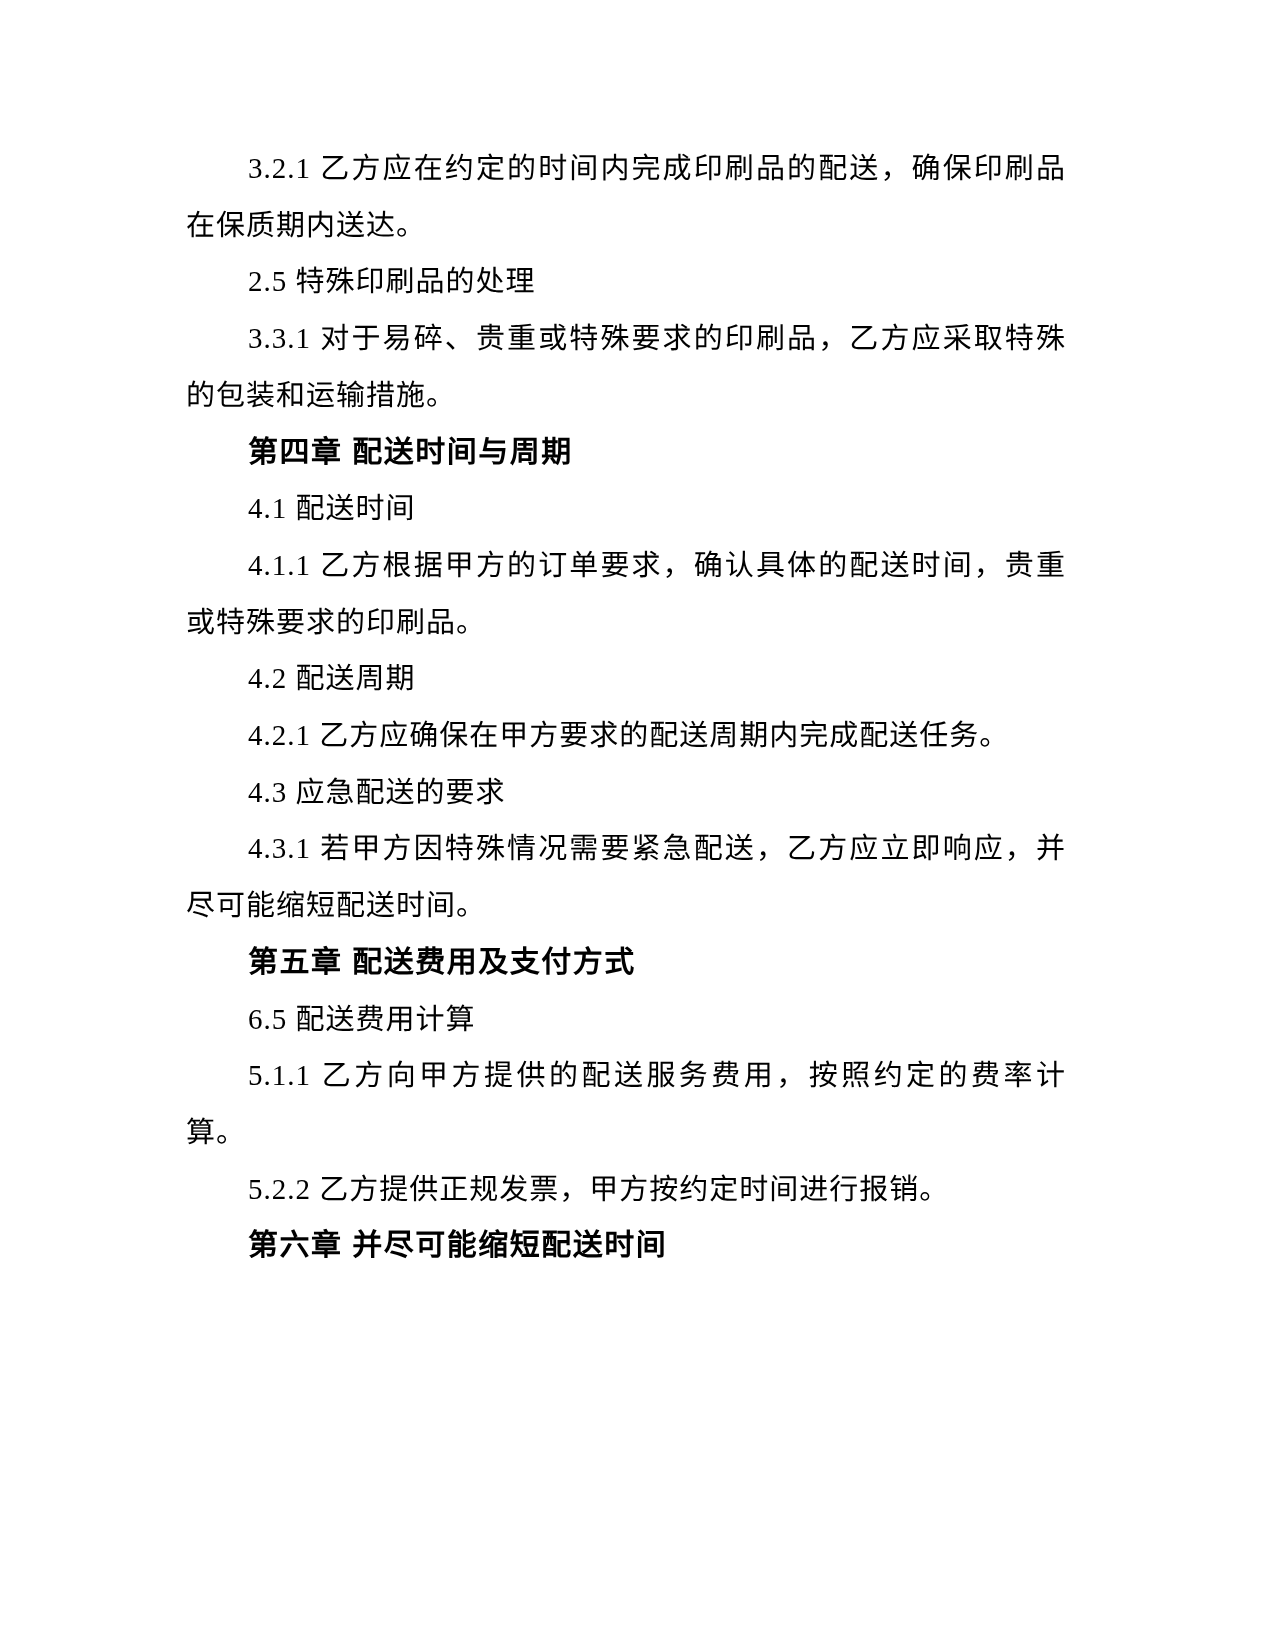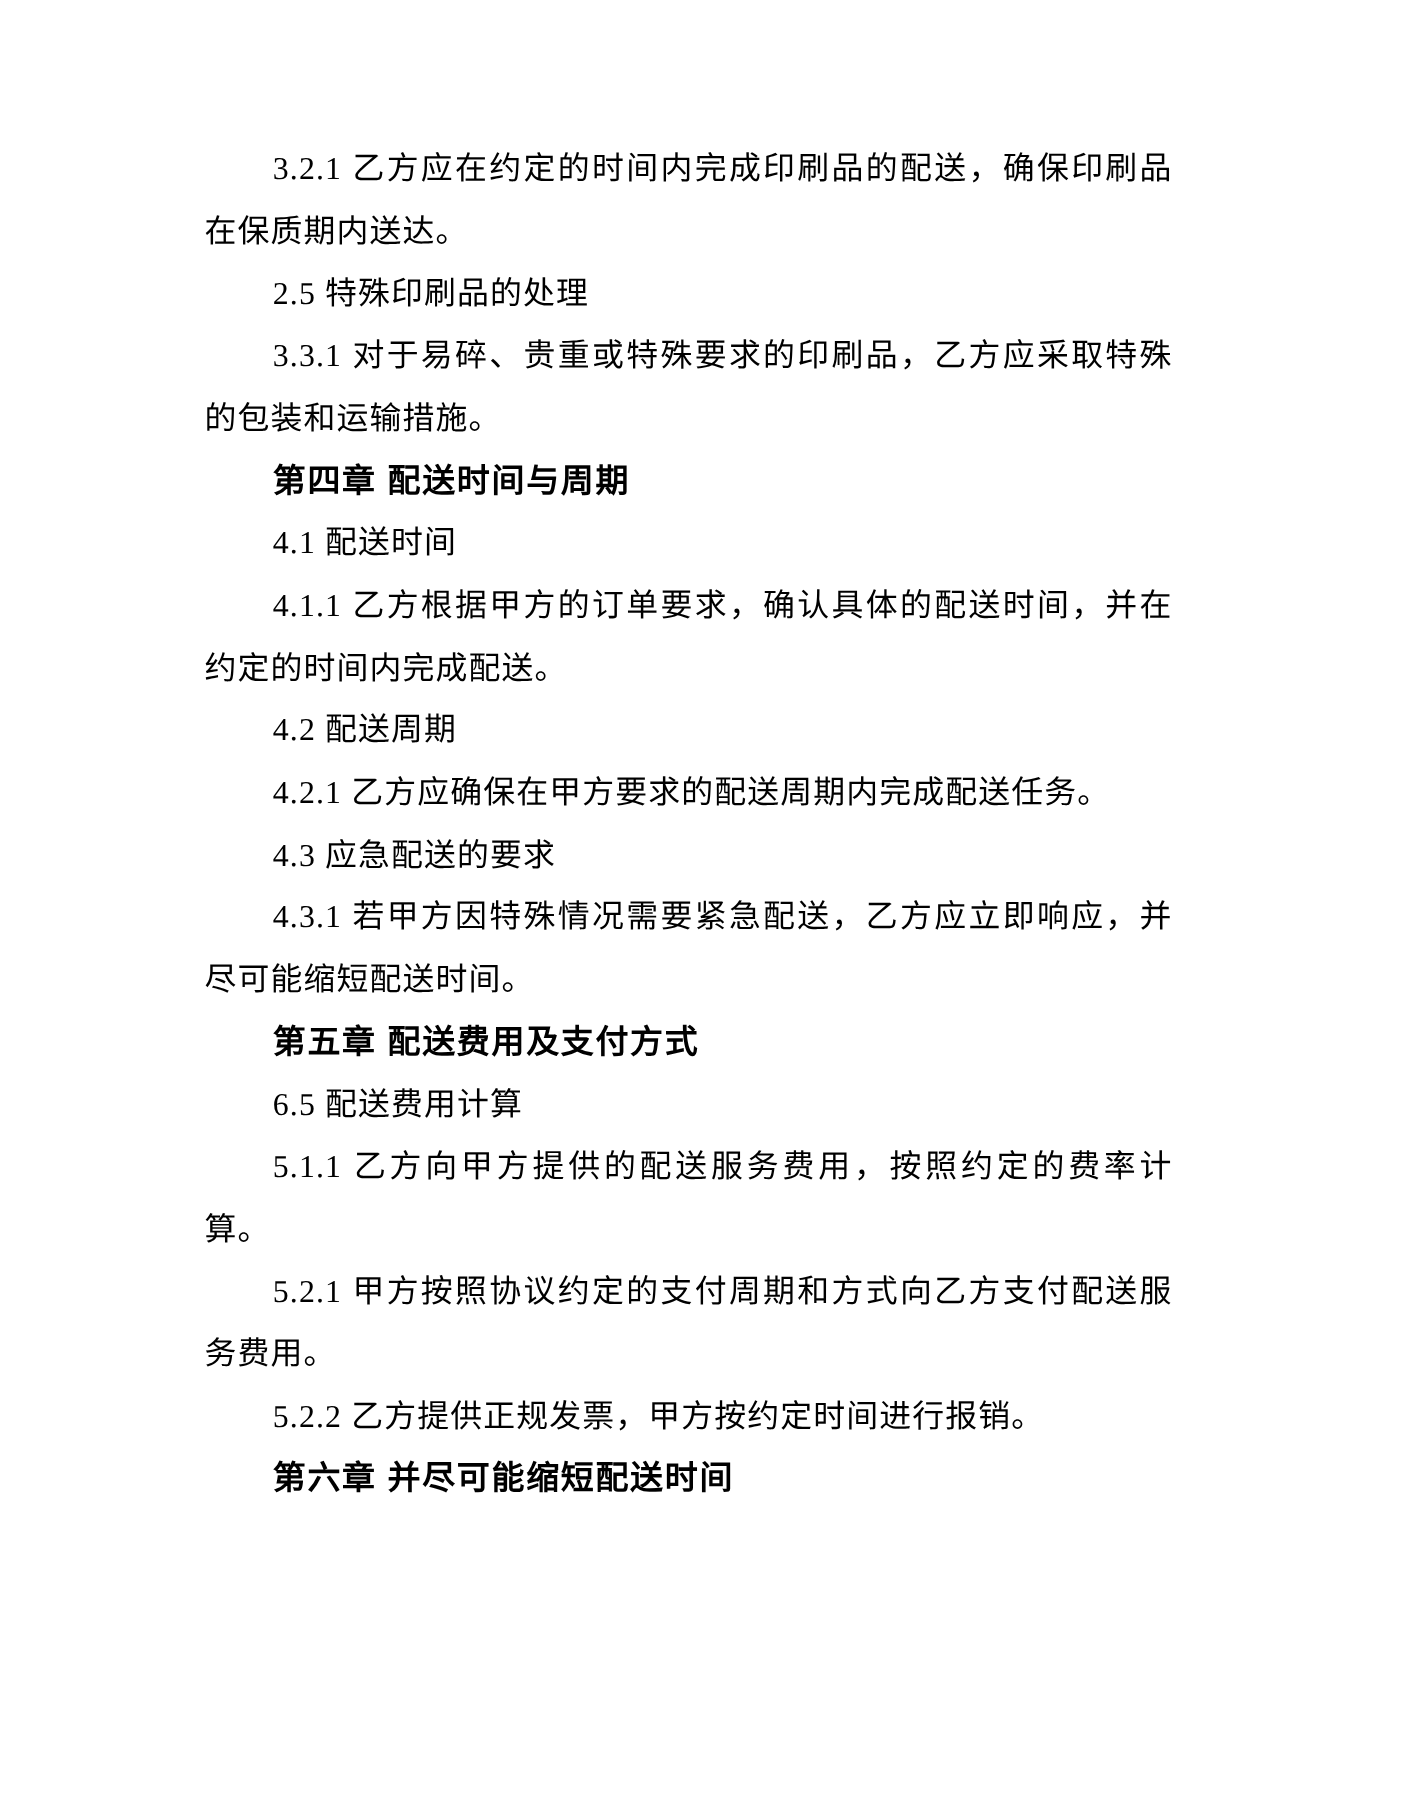--- a/index.html
+++ b/index.html
@@ -12,21 +12,21 @@
     width: 1275px;
     height: 1650px;
     background: #ffffff;
     overflow: hidden;
     color: #000000;
     font-family: "Liberation Serif", "DejaVu Serif", serif;
   }
   .content {
     position: absolute;
     left: 186px;
-    top: 126px;
+    top: 140px;
     width: 880px;
   }
   .content p {
     margin: 0;
     padding: 0;
     font-size: 29px;
     line-height: 56.7px;
     letter-spacing: 1px;
     text-indent: 62px;
     text-align: justify;
@@ -43,25 +43,24 @@
 </head>
 <body>
 
 <div class="page">
   <div class="content">
       <p class="para">3.2.1 乙方应在约定的时间内完成印刷品的配送，确保印刷品在保质期内送达。</p>
       <p class="para">2.5 特殊印刷品的处理</p>
       <p class="para">3.3.1 对于易碎、贵重或特殊要求的印刷品，乙方应采取特殊的包装和运输措施。</p>
       <p class="heading">第四章 配送时间与周期</p>
       <p class="para">4.1 配送时间</p>
-      <p class="para">4.1.1 乙方根据甲方的订单要求，确认具体的配送时间，并在约定的时间内完成配送。</p>
+      <p class="para">4.1.1 乙方根据甲方的订单要求，确认具体的配送时间，贵重或特殊要求的印刷品。</p>
       <p class="para">4.2 配送周期</p>
       <p class="para">4.2.1 乙方应确保在甲方要求的配送周期内完成配送任务。</p>
       <p class="para">4.3 应急配送的要求</p>
       <p class="para">4.3.1 若甲方因特殊情况需要紧急配送，乙方应立即响应，并尽可能缩短配送时间。</p>
       <p class="heading">第五章 配送费用及支付方式</p>
       <p class="para">6.5 配送费用计算</p>
       <p class="para">5.1.1 乙方向甲方提供的配送服务费用，按照约定的费率计算。</p>
-      <p class="para">5.2.1 甲方按照协议约定的支付周期和方式向乙方支付配送服务费用。</p>
       <p class="para">5.2.2 乙方提供正规发票，甲方按约定时间进行报销。</p>
       <p class="heading">第六章 并尽可能缩短配送时间</p>
     </div>
 </div>
 
 </body></html>

